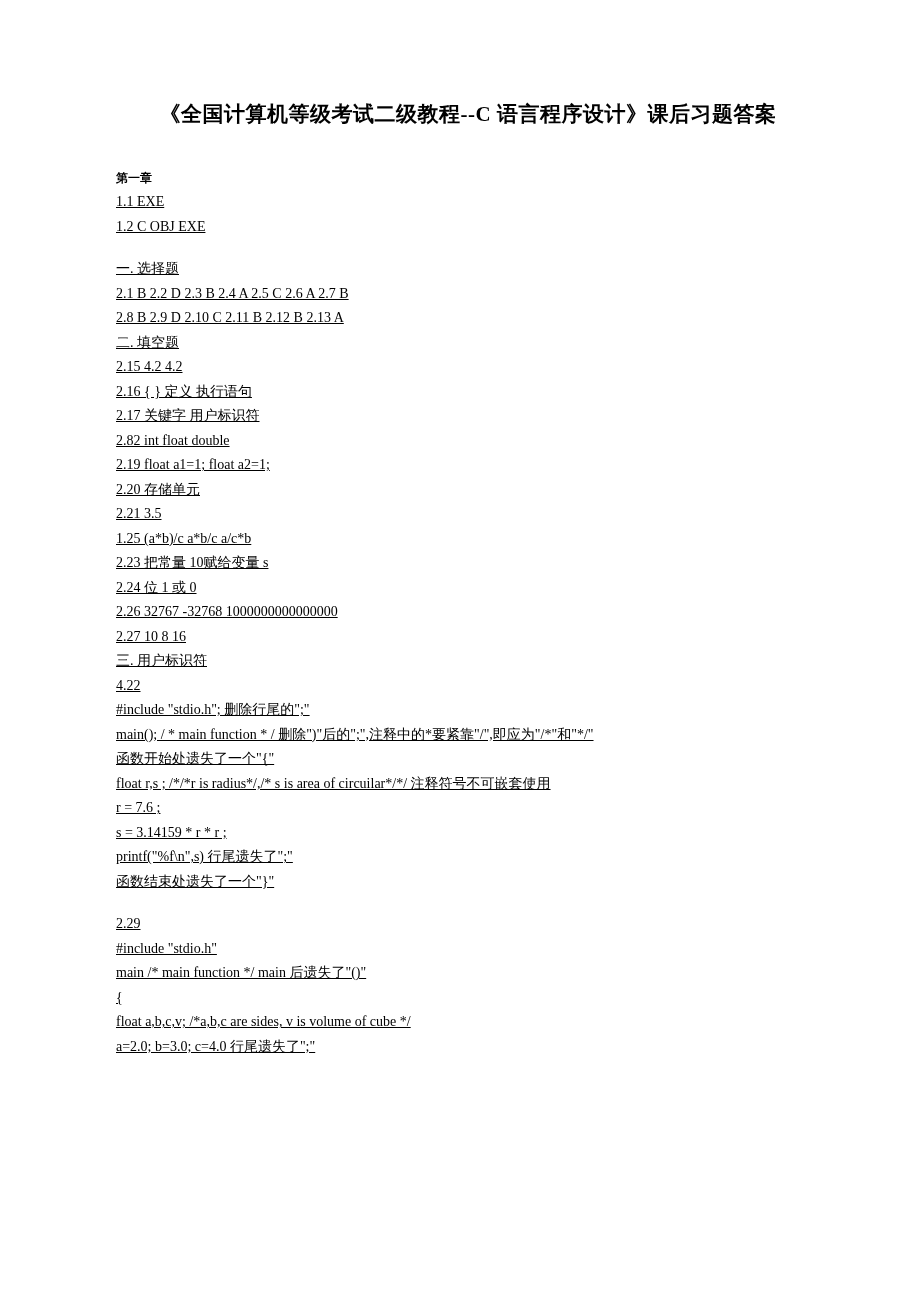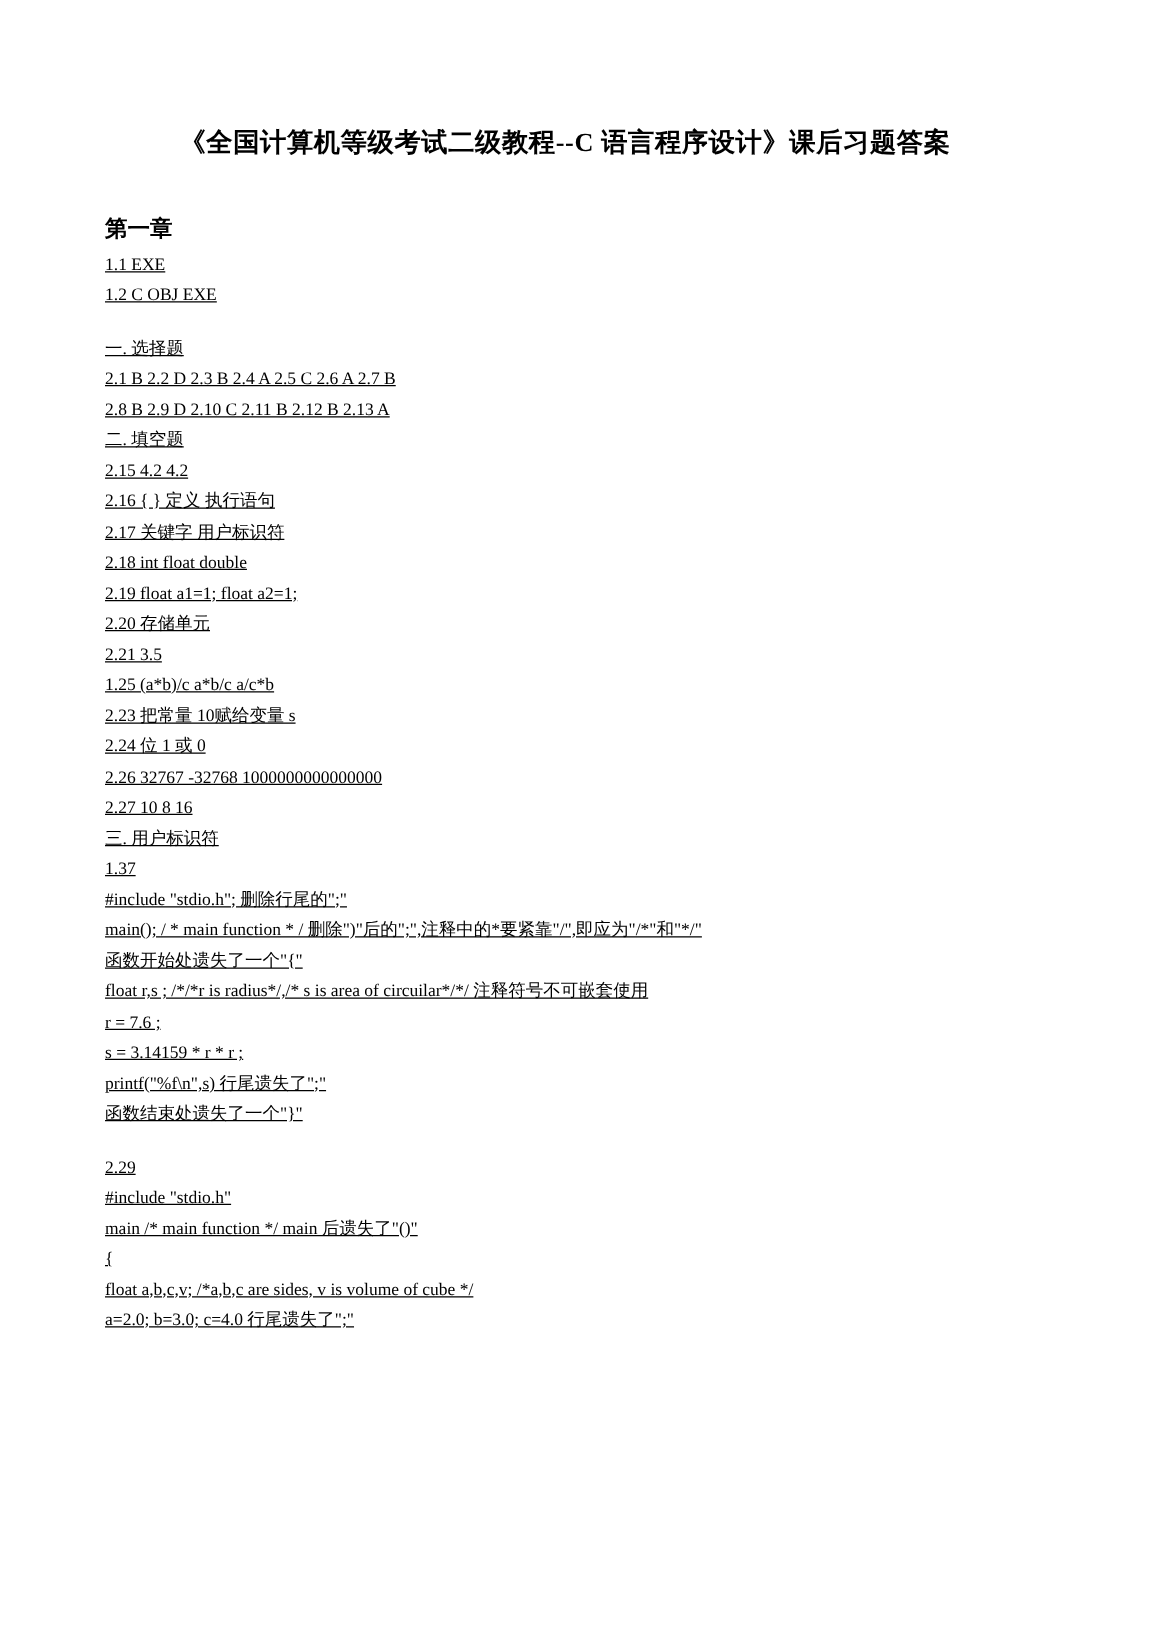--- a/index.html
+++ b/index.html
@@ -3,34 +3,34 @@
 <meta charset="utf-8">
 <style>
   body {
     margin: 0;
     padding: 0;
     background: #ffffff;
     font-family: "SimSun", "宋体", serif;
     width: 920px;
   }
   .page {
-    padding: 100px 100px 60px 84px;
+    padding: 100px 100px 60px 116px;
     box-sizing: border-box;
   }
   .title {
     font-family: "SimSun", "宋体", serif;
     font-weight: bold;
     font-size: 21px;
     text-align: center;
     margin-bottom: 40px;
     letter-spacing: 0.5px;
   }
   .section-header {
     font-weight: bold;
-    font-size: 18px;
+    font-size: 12px;
     margin-top: 24px;
     margin-bottom: 2px;
     line-height: 1.7;
   }
   .line {
     font-size: 14px;
     line-height: 1.75;
     white-space: pre-wrap;
     text-decoration: underline;
   }
@@ -57,33 +57,33 @@
   <div class="block">
 
     <div class="line">一. 选择题</div>
     <div class="line">2.1 B 2.2 D 2.3 B 2.4 A 2.5 C 2.6 A 2.7 B</div>
     <div class="line">2.8 B 2.9 D 2.10 C 2.11 B 2.12 B 2.13 A</div>
 
     <div class="line">二. 填空题</div>
     <div class="line">2.15 4.2 4.2</div>
     <div class="line">2.16 { } 定义 执行语句</div>
     <div class="line">2.17 关键字 用户标识符</div>
-    <div class="line">2.18 int float double</div>
+    <div class="line">2.82 int float double</div>
     <div class="line">2.19 float a1=1; float a2=1;</div>
     <div class="line">2.20 存储单元</div>
     <div class="line">2.21 3.5</div>
     <div class="line">1.25 (a*b)/c a*b/c a/c*b</div>
     <div class="line">2.23 把常量 10赋给变量 s</div>
     <div class="line">2.24 位 1 或 0</div>
     <div class="line">2.26 32767 -32768 1000000000000000</div>
     <div class="line">2.27 10 8 16</div>
 
     <div class="line">三. 用户标识符</div>
 
-    <div class="line">1.37</div>
+    <div class="line">4.22</div>
     <div class="line mono">#include "stdio.h"; 删除行尾的";"</div>
     <div class="line mono">main(); / * main function * / 删除")"后的";",注释中的*要紧靠"/",即应为"/*"和"*/"</div>
     <div class="line mono">函数开始处遗失了一个"{"</div>
     <div class="line mono">float r,s ; /*/*r is radius*/,/* s is area of circuilar*/*/ 注释符号不可嵌套使用</div>
     <div class="line mono">r = 7.6 ;</div>
     <div class="line mono">s = 3.14159 * r * r ;</div>
     <div class="line mono">printf("%f\n",s) 行尾遗失了";"</div>
     <div class="line mono">函数结束处遗失了一个"}"</div>
   </div>
 

